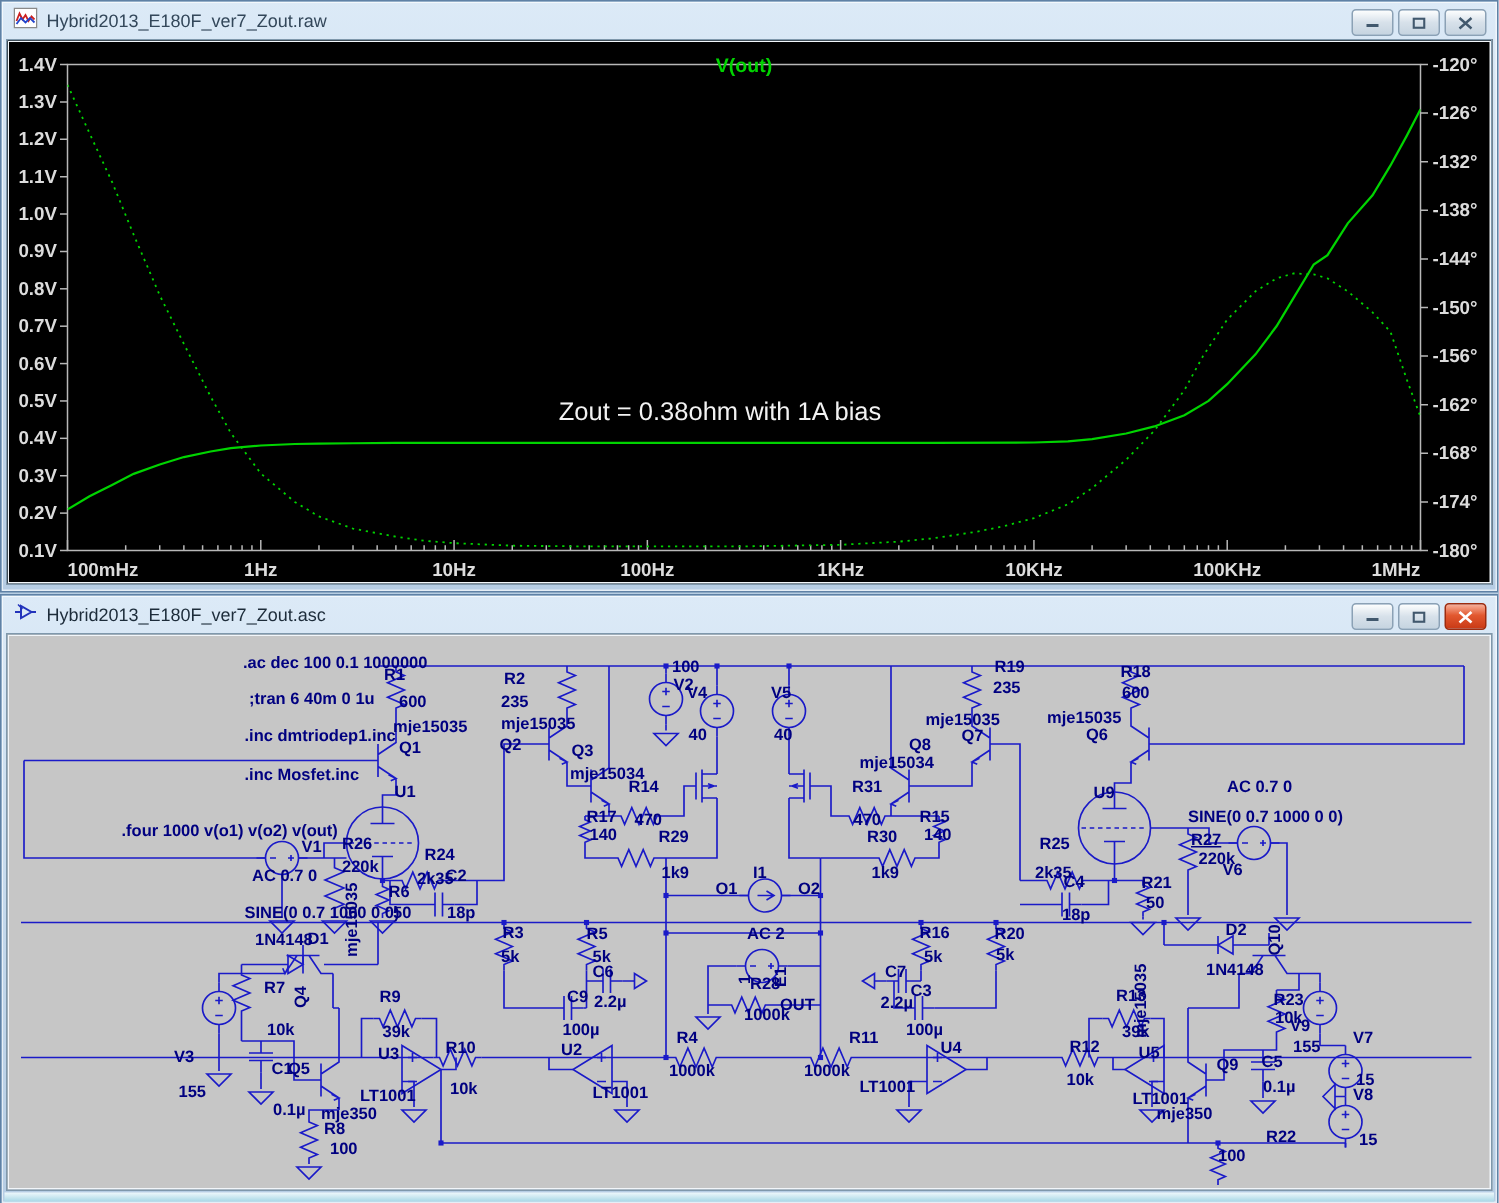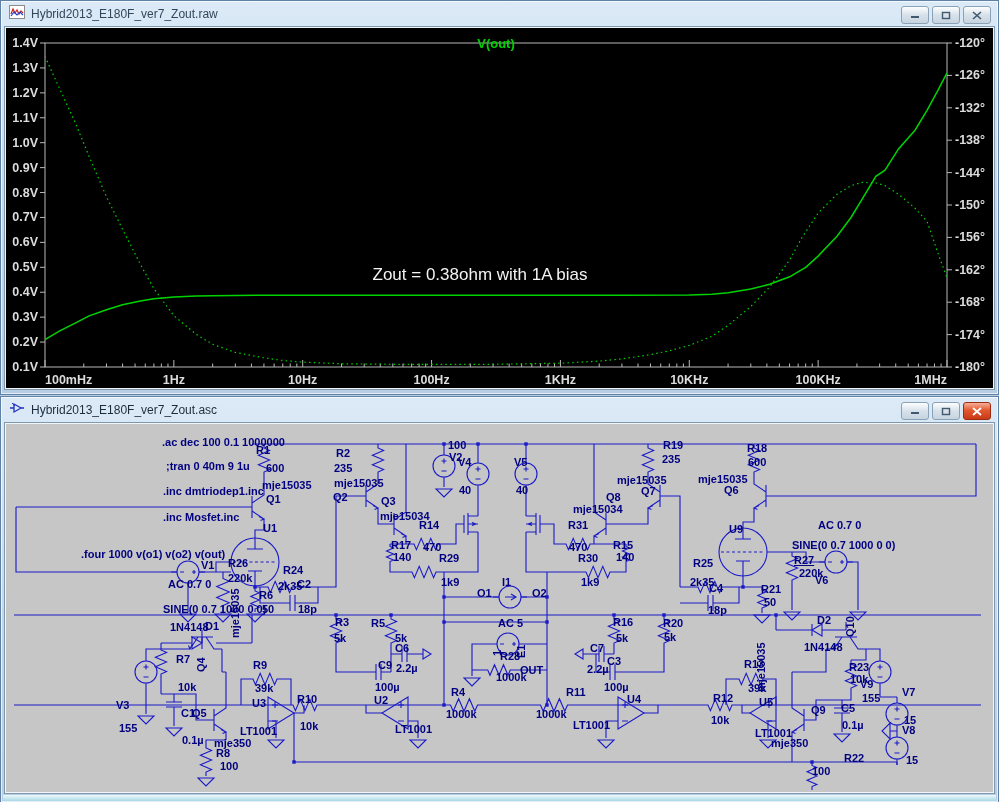--- a/index.html
+++ b/index.html
@@ -422,21 +422,21 @@
         <rect x="470.3" y="10.3" width="3.4" height="3.4"></rect>
           <rect x="518.3" y="10.3" width="3.4" height="3.4"></rect>
         <rect x="247.3" y="153.3" width="3.4" height="3.4"></rect>
           <rect x="735.3" y="153.3" width="3.4" height="3.4"></rect>
         <rect x="286.3" y="328.3" width="3.4" height="3.4"></rect>
           <rect x="804.3" y="328.3" width="3.4" height="3.4"></rect>
       </g>
     </svg>
     <div id="sch-labels">
         <span class="sch-label" style="left: 156px; top: 5px;">.ac dec 100 0.1 1000000</span>
-        <span class="sch-label" style="left: 160px; top: 29px;">;tran 0 40m 9 1u</span>
+        <span class="sch-label" style="left: 160px; top: 29px;">;tran 6 40m 0 1u</span>
         <span class="sch-label" style="left: 157px; top: 54px;">.inc dmtriodep1.inc</span>
         <span class="sch-label" style="left: 157px; top: 80px;">.inc Mosfet.inc</span>
         <span class="sch-label" style="left: 75px; top: 117px;">.four 1000 v(o1) v(o2) v(out)</span>
         <span class="sch-label" style="left: 162px; top: 147px;">AC 0.7 0</span>
         <span class="sch-label" style="left: 157px; top: 172px;">SINE(0 0.7 1000 0 0)</span>
         <span class="sch-label" style="left: 250px; top: 13px;">R1</span>
         <span class="sch-label" style="left: 260px; top: 31px;">600</span>
         <span class="sch-label" style="left: 256px; top: 48px;">mje15035</span>
         <span class="sch-label" style="left: 260px; top: 62px;">Q1</span>
         <span class="sch-label" style="left: 257px; top: 91px;">U1</span>
@@ -495,27 +495,27 @@
         <span class="sch-label" style="left: 575px; top: 145px;">1k9</span>
         <span class="sch-label" style="left: 607px; top: 108px;">R15</span>
         <span class="sch-label" style="left: 610px; top: 120px;">140</span>
         <span class="sch-label" style="left: 635px; top: 54px;">Q7</span>
         <span class="sch-label" style="left: 611px; top: 43px;">mje15035</span>
         <span class="sch-label" style="left: 496px; top: 145px;">I1</span>
         <span class="sch-label" style="left: 471px; top: 156px;">O1</span>
         <span class="sch-label" style="left: 526px; top: 156px;">O2</span>
         <span class="sch-label" style="left: 329px; top: 185px;">R3</span>
         <span class="sch-label" style="left: 328px; top: 201px;">5k</span>
-        <span class="sch-label" style="left: 365px; top: 186px;">R5</span>
+        <span class="sch-label" style="left: 385px; top: 186px;">R5</span>
         <span class="sch-label" style="left: 389px; top: 201px;">5k</span>
         <span class="sch-label" style="left: 389px; top: 211px;">C6</span>
         <span class="sch-label" style="left: 390px; top: 231px;">2.2µ</span>
         <span class="sch-label" style="left: 372px; top: 228px;">C9</span>
         <span class="sch-label" style="left: 369px; top: 250px;">100µ</span>
-        <span class="sch-label" style="left: 492px; top: 186px;">AC 5</span>
+        <span class="sch-label" style="left: 492px; top: 186px;">AC 2</span>
         <span class="sch-label rot" style="left: 486px; top: 224px;">1</span>
         <span class="sch-label rot" style="left: 510px; top: 226px;">E1</span>
         <span class="sch-label" style="left: 494px; top: 219px;">R28</span>
         <span class="sch-label" style="left: 490px; top: 240px;">1000k</span>
         <span class="sch-label" style="left: 514px; top: 233px;">OUT</span>
         <span class="sch-label" style="left: 607px; top: 185px;">R16</span>
         <span class="sch-label" style="left: 610px; top: 201px;">5k</span>
         <span class="sch-label" style="left: 657px; top: 186px;">R20</span>
         <span class="sch-label" style="left: 658px; top: 200px;">5k</span>
         <span class="sch-label" style="left: 584px; top: 211px;">C7</span>

